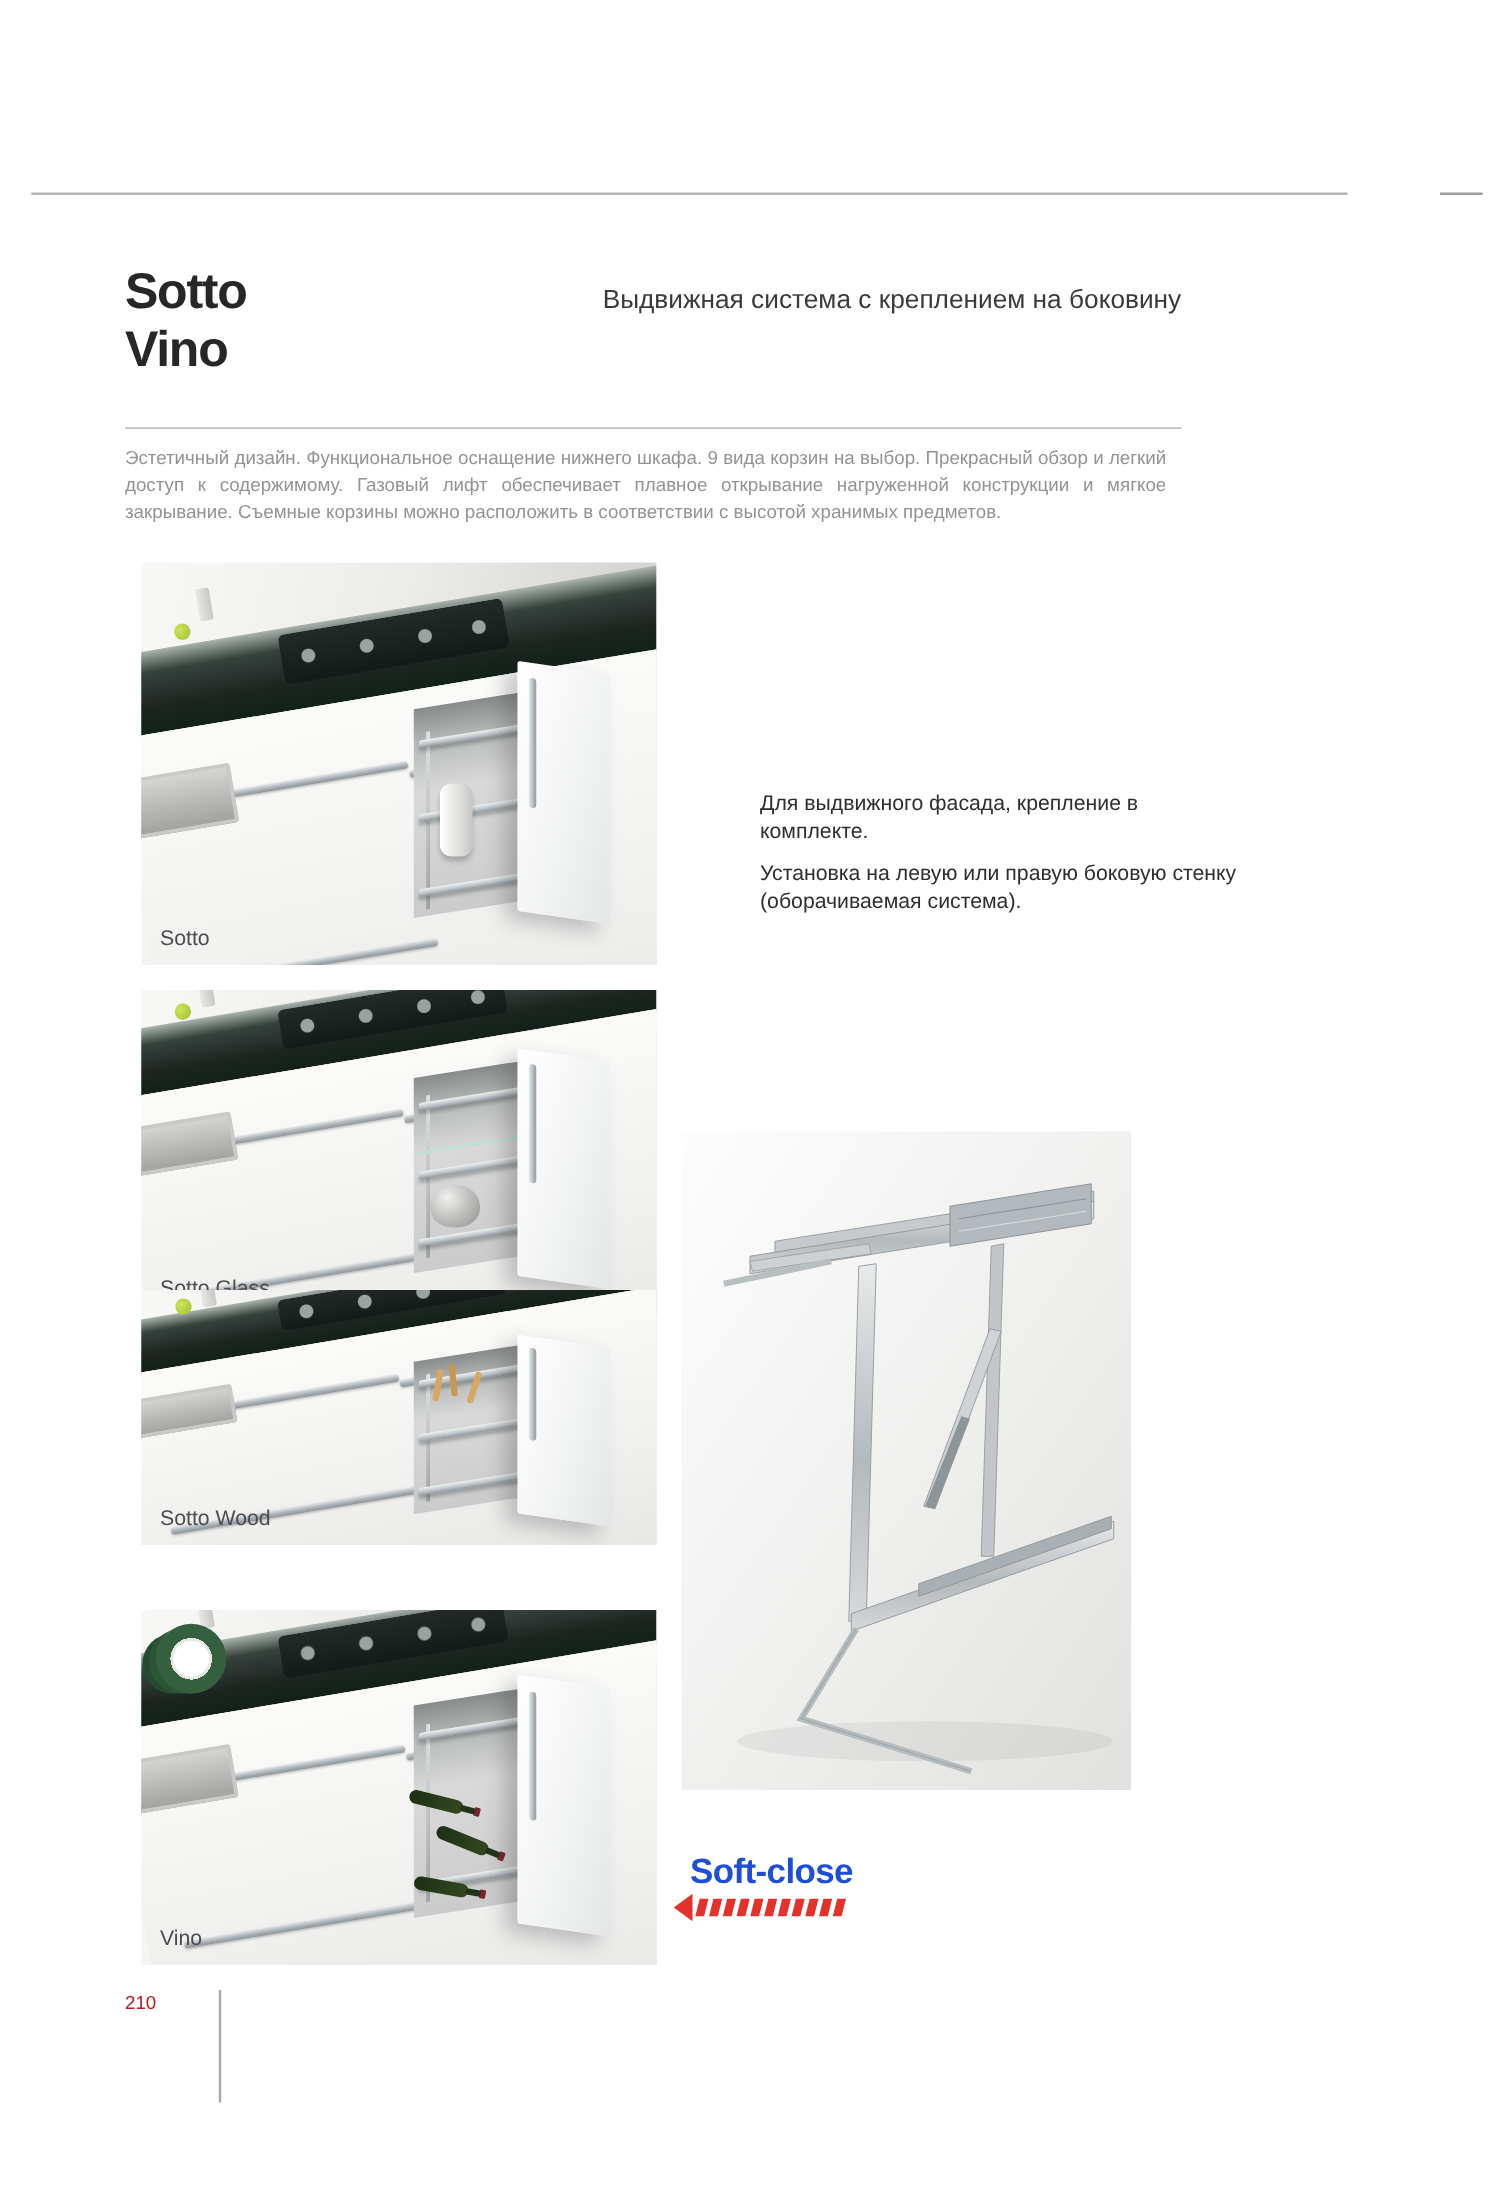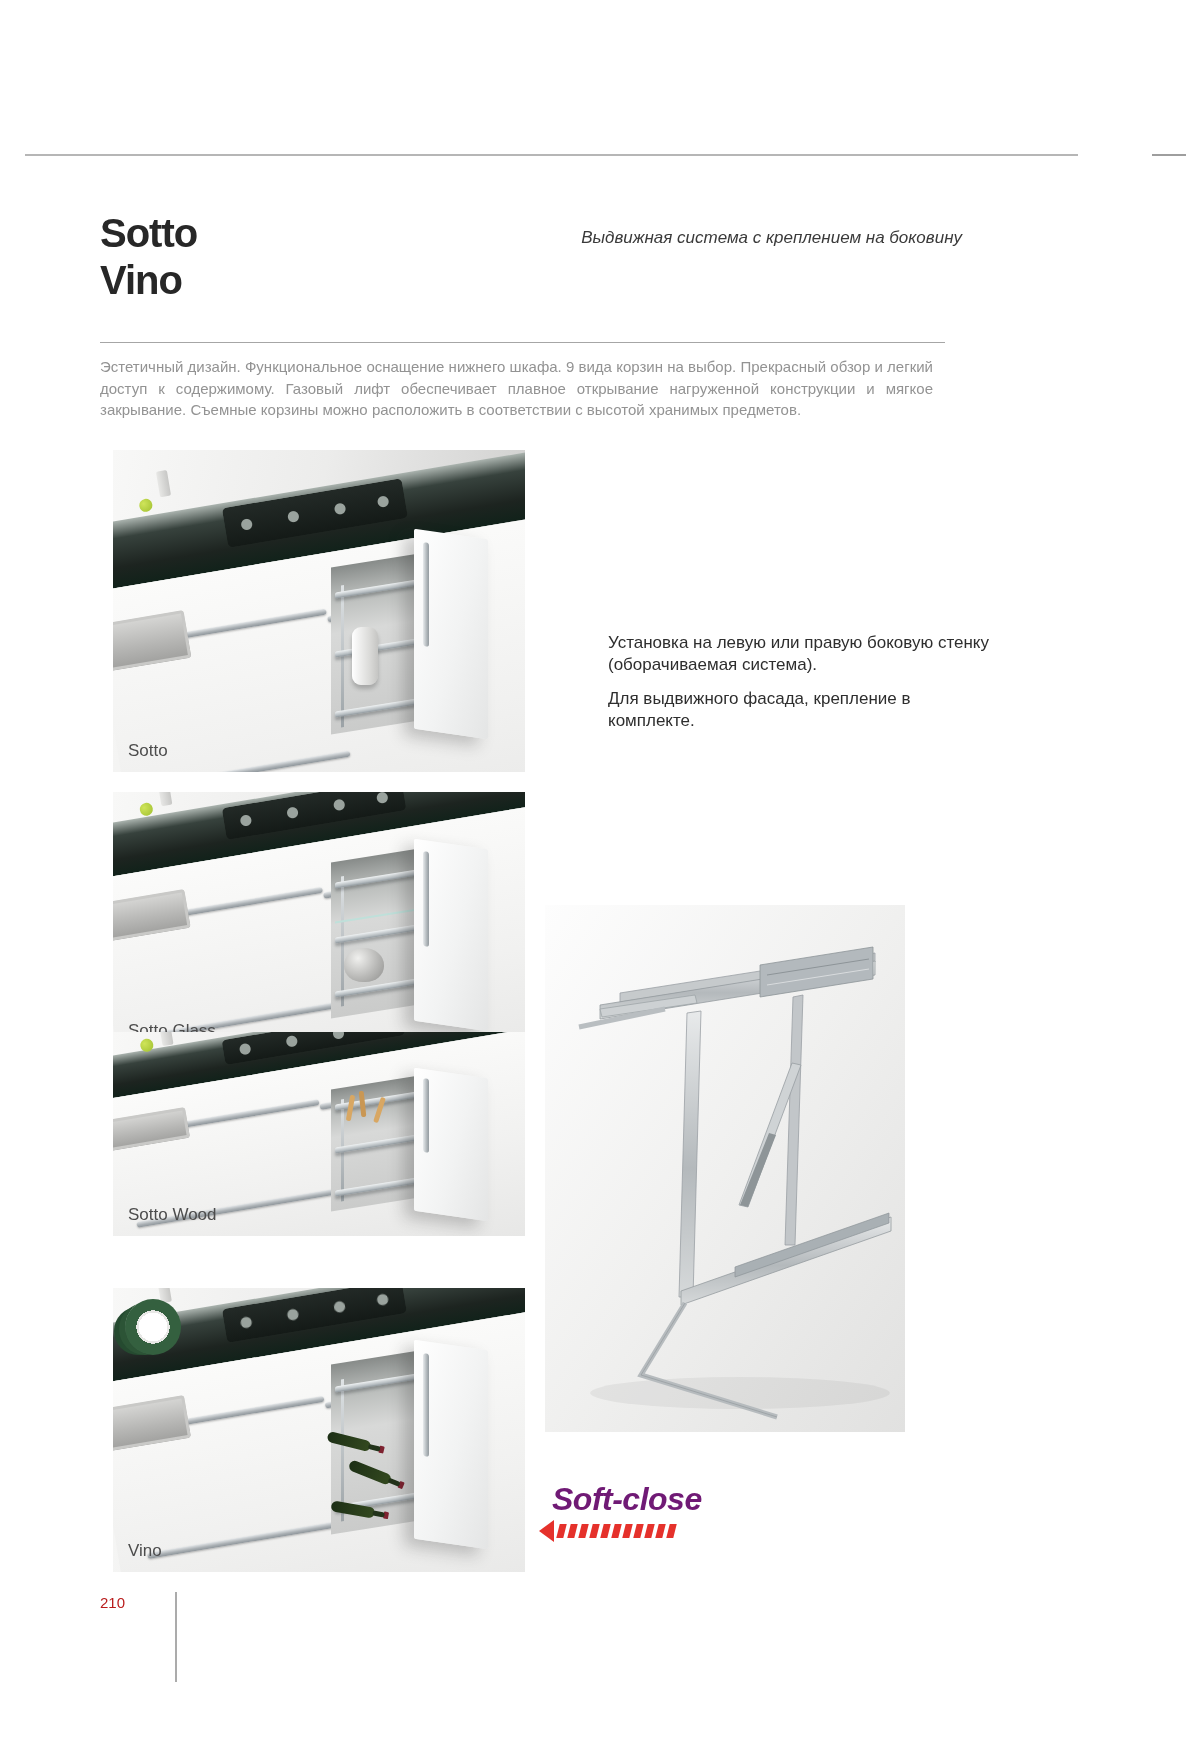--- a/index.html
+++ b/index.html
@@ -8,21 +8,21 @@
     font-family:"Liberation Sans",sans-serif;overflow:hidden;
   }
   .abs{position:absolute;}
 
   
   .rule-top{left:25px;top:154px;width:1053px;height:2px;background:#b6b6b6;}
   .rule-top-short{left:1152px;top:154px;width:34px;height:2px;background:#9e9e9e;}
 
   
   .title{left:100px;top:210px;font-size:40px;font-weight:800;color:#272727;line-height:47px;letter-spacing:-1px;}
-  .subtitle{right:238px;top:228px;font-size:17px;color:#3a3a3a;font-style:italic;}
+  .subtitle{right:255px;top:228px;font-size:21px;color:#3a3a3a;}
   .rule-title{left:100px;top:342px;width:845px;height:1px;background:#a6a6a6;}
   .intro{left:100px;top:356px;width:833px;font-size:15px;line-height:21.5px;color:#939393;text-align:justify;}
 
   
   .notes{left:608px;top:632px;width:392px;font-size:17px;color:#2e2e2e;line-height:22px;}
   .notes p{margin:0;}
   .notes p + p{margin-top:12px;}
 
   
   .scene{position:absolute;left:113px;width:412px;overflow:hidden;
@@ -104,21 +104,21 @@
     background:#7e2230;border-radius:1px;}
   .b1{left:52%;top:52%;transform:rotate(14deg);}
   .b2{left:57%;top:63%;transform:rotate(22deg);}
   .b3{left:53%;top:76%;transform:rotate(10deg);}
 
   
   .hardware{left:545px;top:905px;width:360px;height:527px;}
 
   
   .softclose{left:552px;top:1481px;}
-  .sc-text{font-size:32px;font-weight:bold;font-style:italic;color:#701a75;letter-spacing:-0.5px;}
+  .sc-text{font-size:28px;font-weight:bold;color:#1d4ed8;letter-spacing:-0.5px;}
   .sc-arrow{display:flex;align-items:center;margin-left:-13px;margin-top:2px;}
   .sc-tri{width:0;height:0;border-top:11px solid transparent;border-bottom:11px solid transparent;
     border-right:15px solid #e5312b;}
   .sc-dash{width:7px;height:14px;background:#e5312b;margin-left:4px;transform:skewX(-14deg);}
 
   
   .pagenum{left:100px;top:1594px;font-size:15px;color:#b91c1c;}
   .footrule{left:175px;top:1592px;width:2px;height:90px;background:#ababab;}
 </style>
 </head>
@@ -132,22 +132,22 @@
   <div>Vino</div>
 </div>
 
 <div class="abs subtitle">Выдвижная система с креплением на боковину</div>
 
 <div class="abs rule-title"></div>
 
 <div class="abs intro">Эстетичный дизайн. Функциональное оснащение нижнего шкафа. 9 вида корзин на выбор. Прекрасный обзор и легкий доступ к содержимому. Газовый лифт обеспечивает плавное открывание нагруженной конструкции и мягкое закрывание. Съемные корзины можно расположить в соответствии с высотой хранимых предметов.</div>
 
 <div class="abs notes">
+  <p>Для выдвижного фасада, крепление в комплекте.</p>
   <p>Установка на левую или правую боковую стенку (оборачиваемая система).</p>
-  <p>Для выдвижного фасада, крепление в комплекте.</p>
 </div>
 
 <div class="scene v-sotto" style="top:450px;height:322px;">
   <div class="floor"></div>
   <div class="run">
     <div class="counter">
       <div class="hob"></div>
       <div class="lime"></div>
       <div class="glasscup"></div>
     </div>

